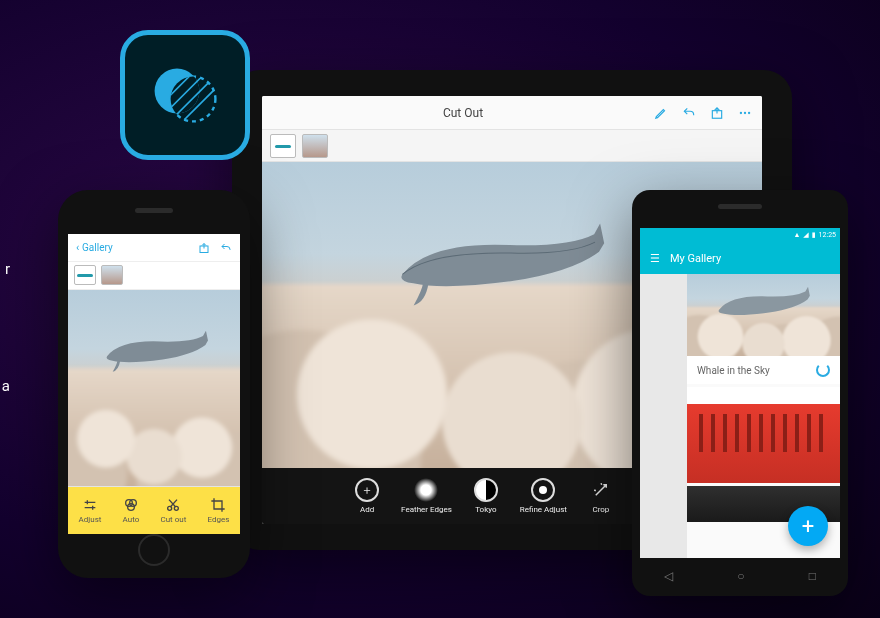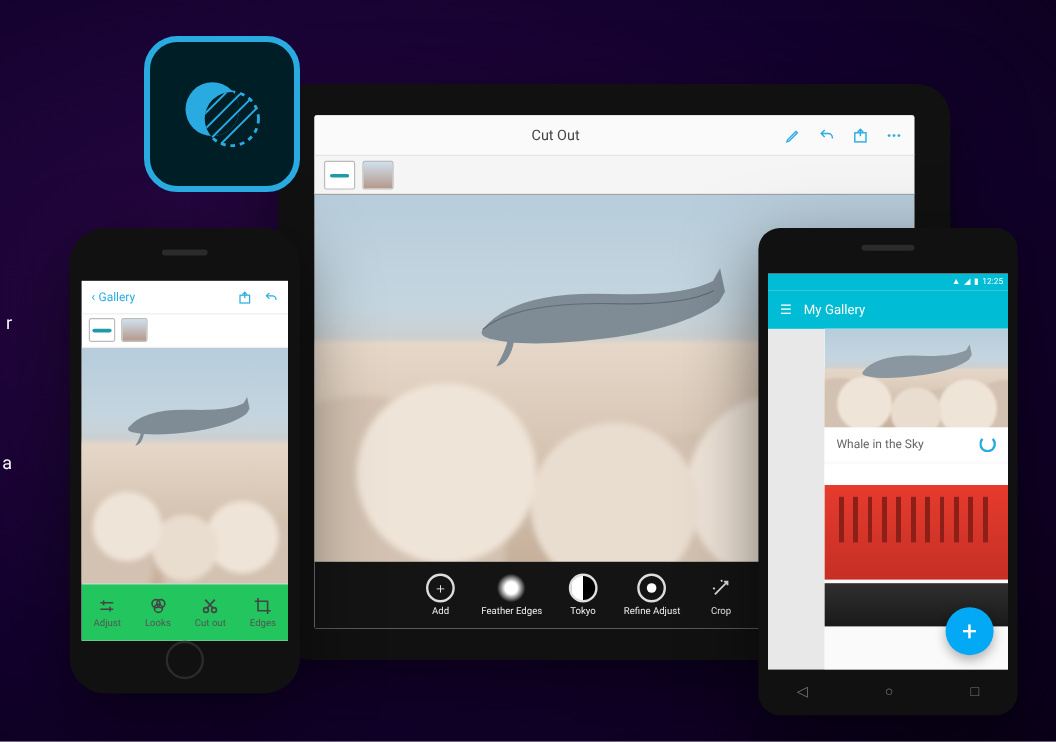--- a/index.html
+++ b/index.html
@@ -50,21 +50,21 @@
   .iphone::before { content:""; position:absolute; top:18px; left:50%; transform:translateX(-50%); width:38px; height:5px; background:#2b2b2b; border-radius:3px; }
   .iphone::after { content:""; position:absolute; bottom:12px; left:50%; transform:translateX(-50%); width:28px; height:28px; border:2px solid #2b2b2b; border-radius:50%; }
   .ip-screen { width:100%; height:100%; background:#fff; display:flex; flex-direction:column; overflow:hidden; }
   .ip-top { height:28px; display:flex; align-items:center; justify-content:space-between; padding:0 8px; font-size:10px; color:#29abe2; border-bottom:1px solid #eee; }
   .ip-top .r { display:flex; gap:10px; }
   .ip-thumbs { height:28px; display:flex; gap:5px; padding:3px 6px; border-bottom:1px solid #eee; }
   .ip-canvas { flex:1; position:relative; overflow:hidden; }
   .ip-canvas .sky-scene { inset:0; }
   .ip-canvas .whale { top:32%; left:52%; }
   .ip-canvas .whale svg { width:110px; height:40px; }
-  .ip-bottom { height:48px; background:#22c55e; border-top:1px solid #e4e4e4; display:flex; align-items:center; justify-content:space-around; font-size:8px; color:#555; }
+  .ip-bottom { height:48px; background:#fde047; border-top:1px solid #e4e4e4; display:flex; align-items:center; justify-content:space-around; font-size:8px; color:#555; }
   .ip-tool { display:flex; flex-direction:column; align-items:center; gap:2px; }
   .ip-tool svg { width:16px; height:16px; stroke:#444; }
 
   
   .android { position:absolute; left:632px; top:190px; width:216px; height:406px; background:#111; border-radius:18px; padding:38px 8px 38px 8px; z-index:30; box-shadow:0 20px 60px rgba(0,0,0,.5); }
   .android::before { content:""; position:absolute; top:14px; left:50%; transform:translateX(-50%); width:44px; height:5px; background:#2b2b2b; border-radius:3px; }
   .and-nav { position:absolute; bottom:8px; left:0; right:0; height:24px; display:flex; justify-content:space-around; align-items:center; }
   .and-nav span { color:#777; font-size:12px; }
   .and-screen { width:100%; height:100%; background:#e8e8e8; display:flex; flex-direction:column; overflow:hidden; }
   .and-status { height:14px; background:#00bcd4; display:flex; justify-content:flex-end; align-items:center; gap:3px; padding-right:4px; font-size:7px; color:#fff; }
@@ -242,21 +242,21 @@
             <path d="M4 8h16M4 16h16M8 5v6M16 13v6"></path>
           </svg>
         <span>Adjust</span>
       </div>
       <div class="ip-tool">
         <svg viewBox="0 0 24 24" fill="none" stroke-width="2">
             <circle cx="9" cy="9" r="5"></circle>
             <circle cx="15" cy="9" r="5"></circle>
             <circle cx="12" cy="15" r="5"></circle>
           </svg>
-        <span>Looks</span>
+        <span>Auto</span>
       </div>
       <div class="ip-tool">
         <svg viewBox="0 0 24 24" fill="none" stroke-width="2">
             <circle cx="7" cy="17" r="3"></circle>
             <circle cx="17" cy="17" r="3"></circle>
             <path d="M8 15L18 4M16 15L6 4"></path>
           </svg>
         <span>Cut out</span>
       </div>
       <div class="ip-tool">

